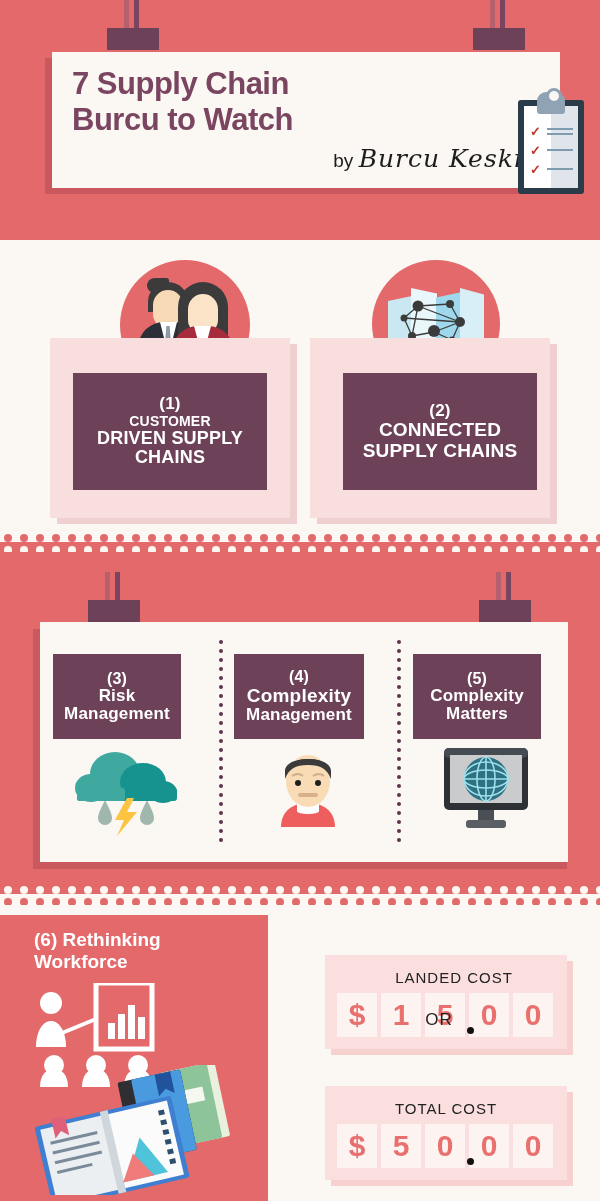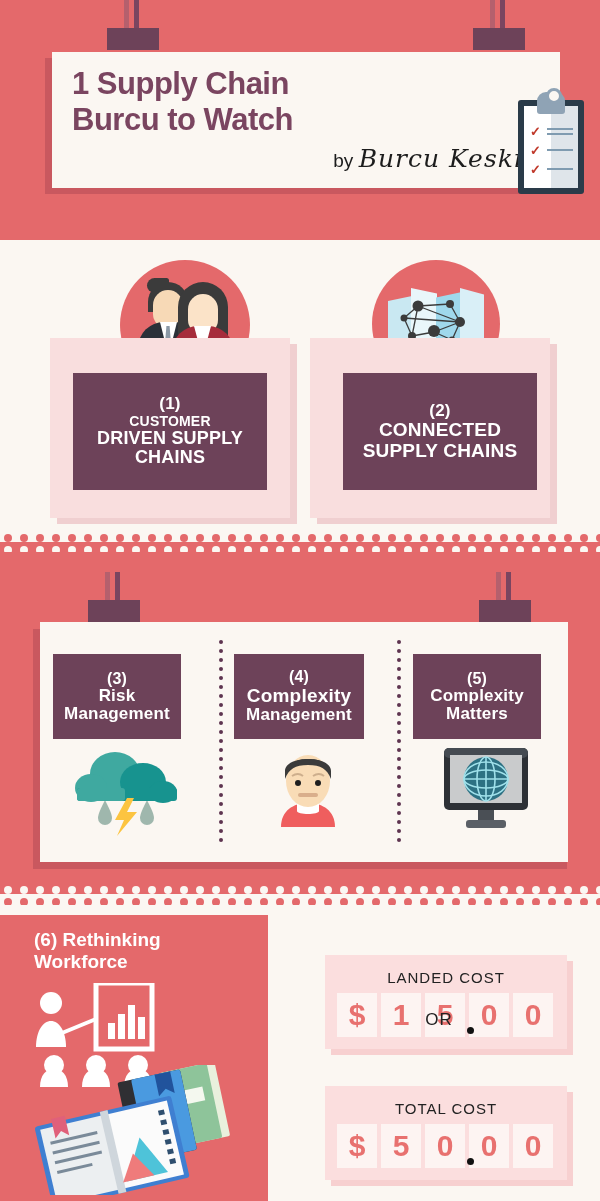--- a/index.html
+++ b/index.html
@@ -98,21 +98,21 @@
     </div>
     <div class="hang" style="left:473px;">
       <div class="str a"></div>
       <div class="str b"></div>
       <div class="clip"></div>
     </div>
 
     <div class="hdr-shadow"></div>
     <div class="hdr-card">
       <div class="hdr-title">
-        <div>1 Supply Chain</div>
+        <div>7 Supply Chain</div>
         <div>Burcu to Watch</div>
       </div>
       <div class="hdr-by">
         <span>by</span>
         <span class="sig">Burcu Keskin</span>
       </div>
 
       <div class="clipboard">
         <div class="cb-body">
           <div class="cb-paper"></div>
@@ -416,21 +416,21 @@
           </g>
           <path d="M44 40 h14 v20 l-7-6 l-7 6 z" fill="#e0607a"></path>
         </g>
       </svg>
     </div>
   </div>
 
 
   <div class="price-sh" style="left:331px;top:961px;width:242px;height:94px;"></div>
   <div class="price-card" style="left:325px;top:955px;width:242px;height:94px;">
-    <div class="price-label" style="top:14px;">LANDED COST</div>
+    <div class="price-label" style="top:14px;padding-left:8px;">LANDED COST</div>
     <div class="tiles" style="left:12px;top:38px;">
       <div class="tile" style="width:40px;height:44px;">$</div>
       <div class="tile" style="width:40px;height:44px;">1</div>
       <div class="tile" style="width:40px;height:44px;">5</div>
       <div class="tile" style="width:40px;height:44px;">0</div>
       <div class="tile" style="width:40px;height:44px;">0</div>
     </div>
     <div class="dot-dec" style="left:142px;top:72px;"></div>
   </div>
 

